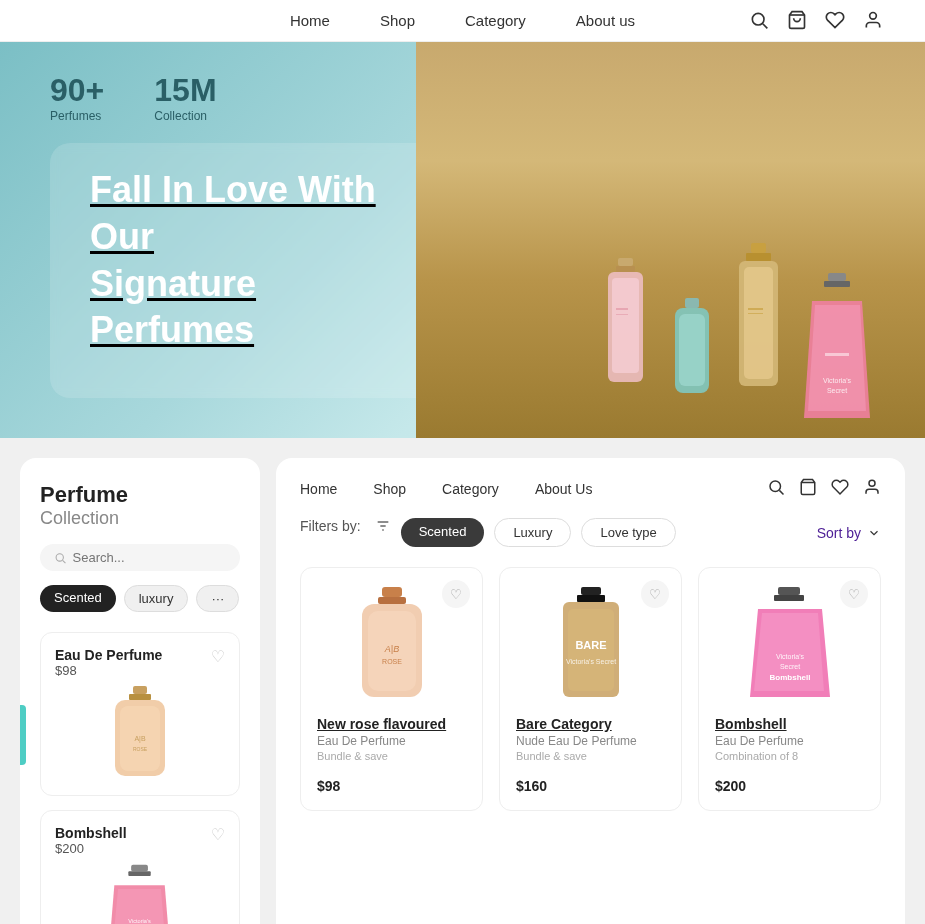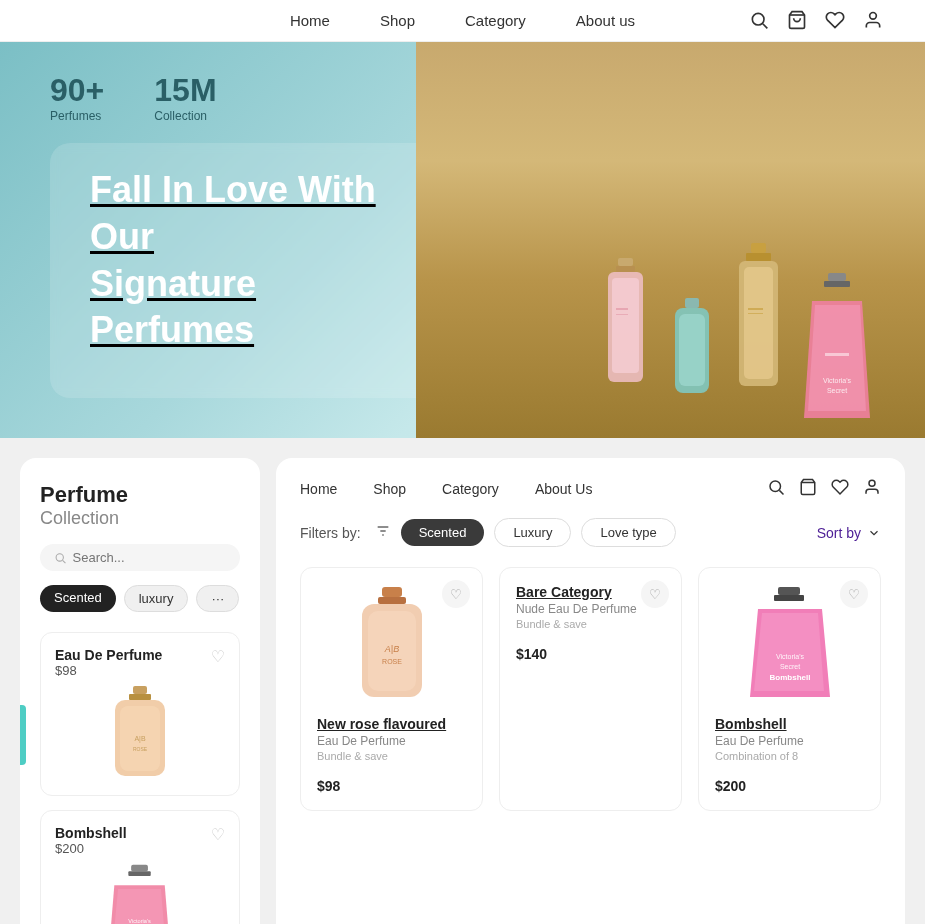--- a/index.html
+++ b/index.html
@@ -241,21 +241,20 @@
     }
     .right-nav-icons {
       display: flex;
       gap: 14px;
       align-items: center;
     }
 
     
     .filters-row {
       display: flex;
-      align-items: center;
       gap: 10px;
       margin-bottom: 20px;
     }
     .filters-label {
       font-size: 14px;
       color: #555;
       margin-right: 4px;
     }
     .filter-tag-active {
       background: #3a3a3a;
@@ -577,24 +576,34 @@
           </svg>
         </div>
         <div class="product-title">New rose flavoured</div>
         <div class="product-subtitle">Eau De Perfume</div>
         <div class="product-note">Bundle &amp; save</div>
         <div class="product-price">$98</div>
       </div>
 
       <div class="product-card">
         <button class="wishlist-btn">♡</button>
+        <div class="product-card-image">
+          <svg width="80" height="115" viewBox="0 0 80 115">
+            <rect x="30" y="0" width="20" height="8" rx="2" fill="#222"></rect>
+            <rect x="26" y="8" width="28" height="7" rx="1" fill="#111"></rect>
+            <rect x="12" y="15" width="56" height="95" rx="6" fill="#c8a060" opacity="0.85"></rect>
+            <rect x="17" y="22" width="46" height="82" rx="5" fill="#d8b878" opacity="0.6"></rect>
+            <text x="40" y="62" text-anchor="middle" font-size="11" fill="#fff" font-weight="bold">BARE</text>
+            <text x="40" y="77" text-anchor="middle" font-size="7" fill="#fff" opacity="0.8">Victoria's Secret</text>
+          </svg>
+        </div>
         <div class="product-title">Bare Category</div>
         <div class="product-subtitle">Nude Eau De Perfume</div>
         <div class="product-note">Bundle &amp; save</div>
-        <div class="product-price">$140</div>
+        <div class="product-price">$160</div>
       </div>
 
       <div class="product-card">
         <button class="wishlist-btn">♡</button>
         <div class="product-card-image">
           <svg width="80" height="115" viewBox="0 0 80 115">
             <rect x="28" y="0" width="22" height="8" rx="2" fill="#555"></rect>
             <rect x="24" y="8" width="30" height="6" rx="1" fill="#444"></rect>
             <polygon points="8,22 72,22 80,110 0,110" fill="#f070b0" opacity="0.9"></polygon>
             <polygon points="12,26 68,26 74,104 4,104" fill="#f8a0cc" opacity="0.5"></polygon>

